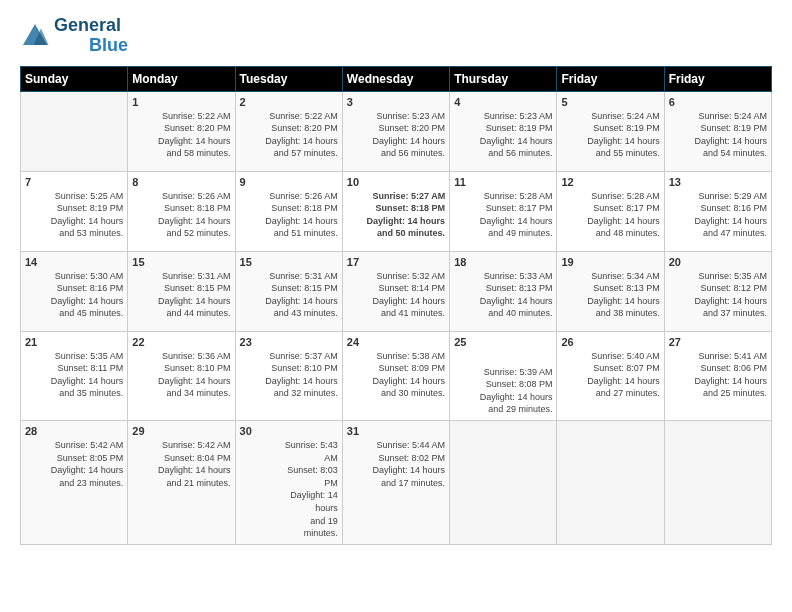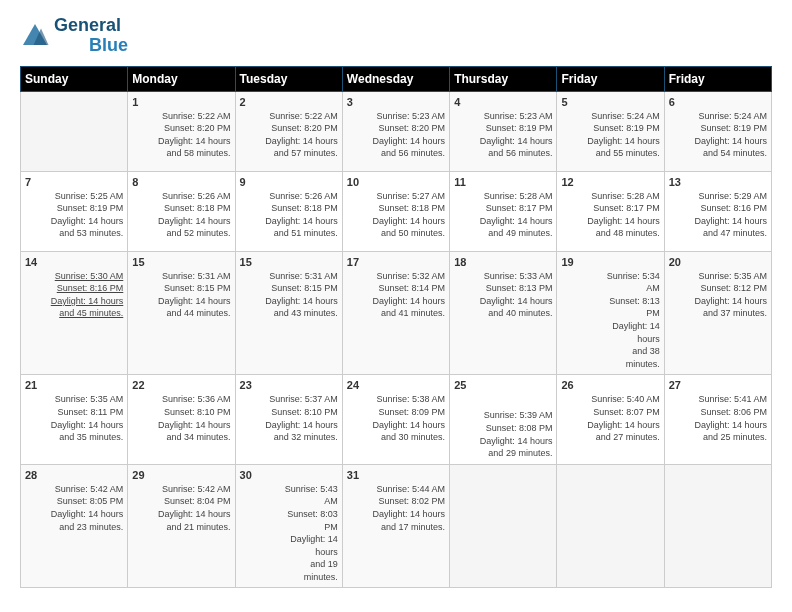--- a/index.html
+++ b/index.html
@@ -188,21 +188,21 @@
           </td>
           <td>
             <span class="day-num">9</span>
             <div class="day-info" style="white-space: pre-line;">Sunrise: 5:26 AM
 Sunset: 8:18 PM
 Daylight: 14 hours
 and 51 minutes.</div>
           </td>
           <td>
             <span class="day-num">10</span>
-            <div class="day-info" style="white-space: pre-line;">Sunrise: 5:27 AM
+            <div class="day-info" style="white-space: pre-line; font-weight: bold;">Sunrise: 5:27 AM
 Sunset: 8:18 PM
 Daylight: 14 hours
 and 50 minutes.</div>
           </td>
           <td>
             <span class="day-num">11</span>
             <div class="day-info" style="white-space: pre-line;">Sunrise: 5:28 AM
 Sunset: 8:17 PM
 Daylight: 14 hours
 and 49 minutes.</div>
@@ -218,21 +218,21 @@
             <span class="day-num">13</span>
             <div class="day-info" style="white-space: pre-line;">Sunrise: 5:29 AM
 Sunset: 8:16 PM
 Daylight: 14 hours
 and 47 minutes.</div>
           </td>
         </tr>
         <tr>
           <td>
             <span class="day-num">14</span>
-            <div class="day-info" style="white-space: pre-line; text-decoration: underline;">Sunrise: 5:30 AM
+            <div class="day-info" style="white-space: pre-line;">Sunrise: 5:30 AM
 Sunset: 8:16 PM
 Daylight: 14 hours
 and 45 minutes.</div>
           </td>
           <td>
             <span class="day-num">15</span>
             <div class="day-info" style="white-space: pre-line;">Sunrise: 5:31 AM
 Sunset: 8:15 PM
 Daylight: 14 hours
 and 44 minutes.</div>
@@ -253,21 +253,21 @@
           </td>
           <td>
             <span class="day-num">18</span>
             <div class="day-info" style="white-space: pre-line;">Sunrise: 5:33 AM
 Sunset: 8:13 PM
 Daylight: 14 hours
 and 40 minutes.</div>
           </td>
           <td>
             <span class="day-num">19</span>
-            <div class="day-info" style="white-space: pre-line; margin-left: 44px;">Sunrise: 5:34 AM
+            <div class="day-info" style="white-space: pre-line;">Sunrise: 5:34 AM
 Sunset: 8:13 PM
 Daylight: 14 hours
 and 38 minutes.</div>
           </td>
           <td>
             <span class="day-num">20</span>
             <div class="day-info" style="white-space: pre-line;">Sunrise: 5:35 AM
 Sunset: 8:12 PM
 Daylight: 14 hours
 and 37 minutes.</div>

